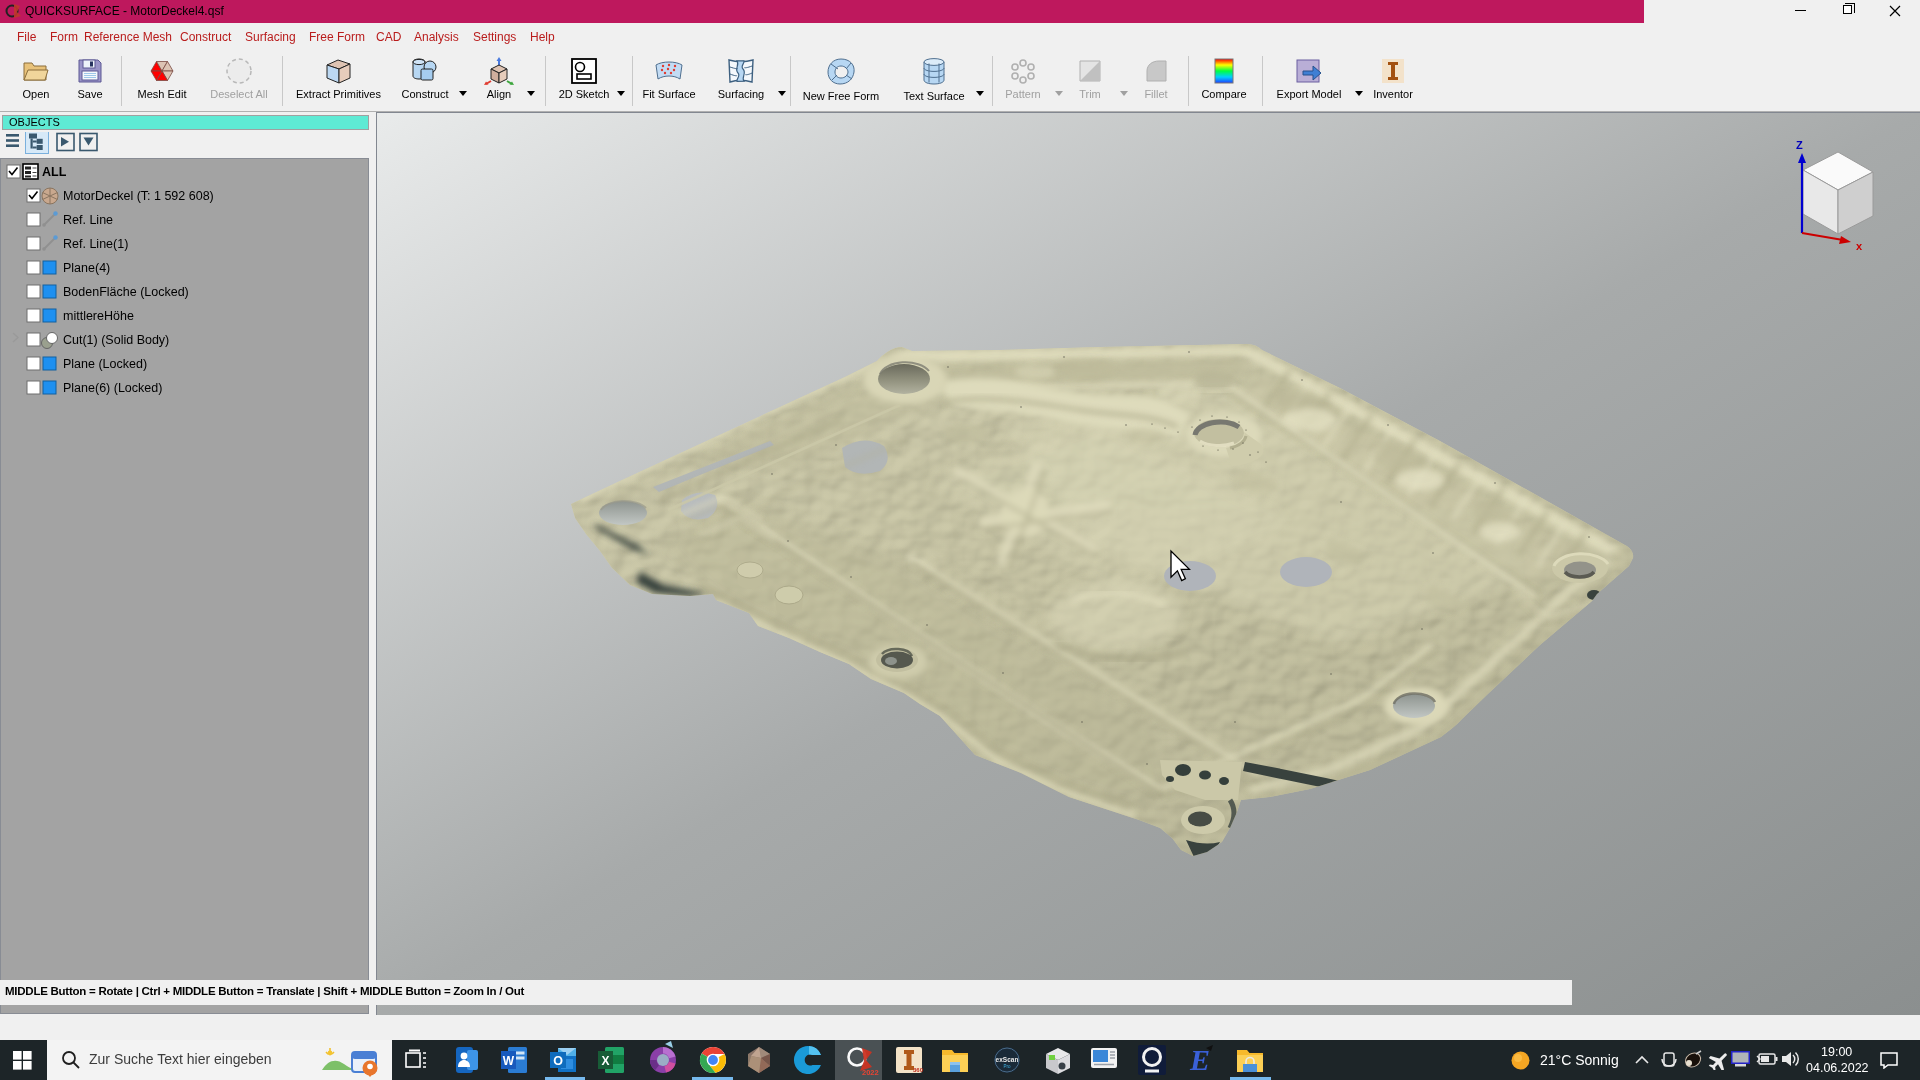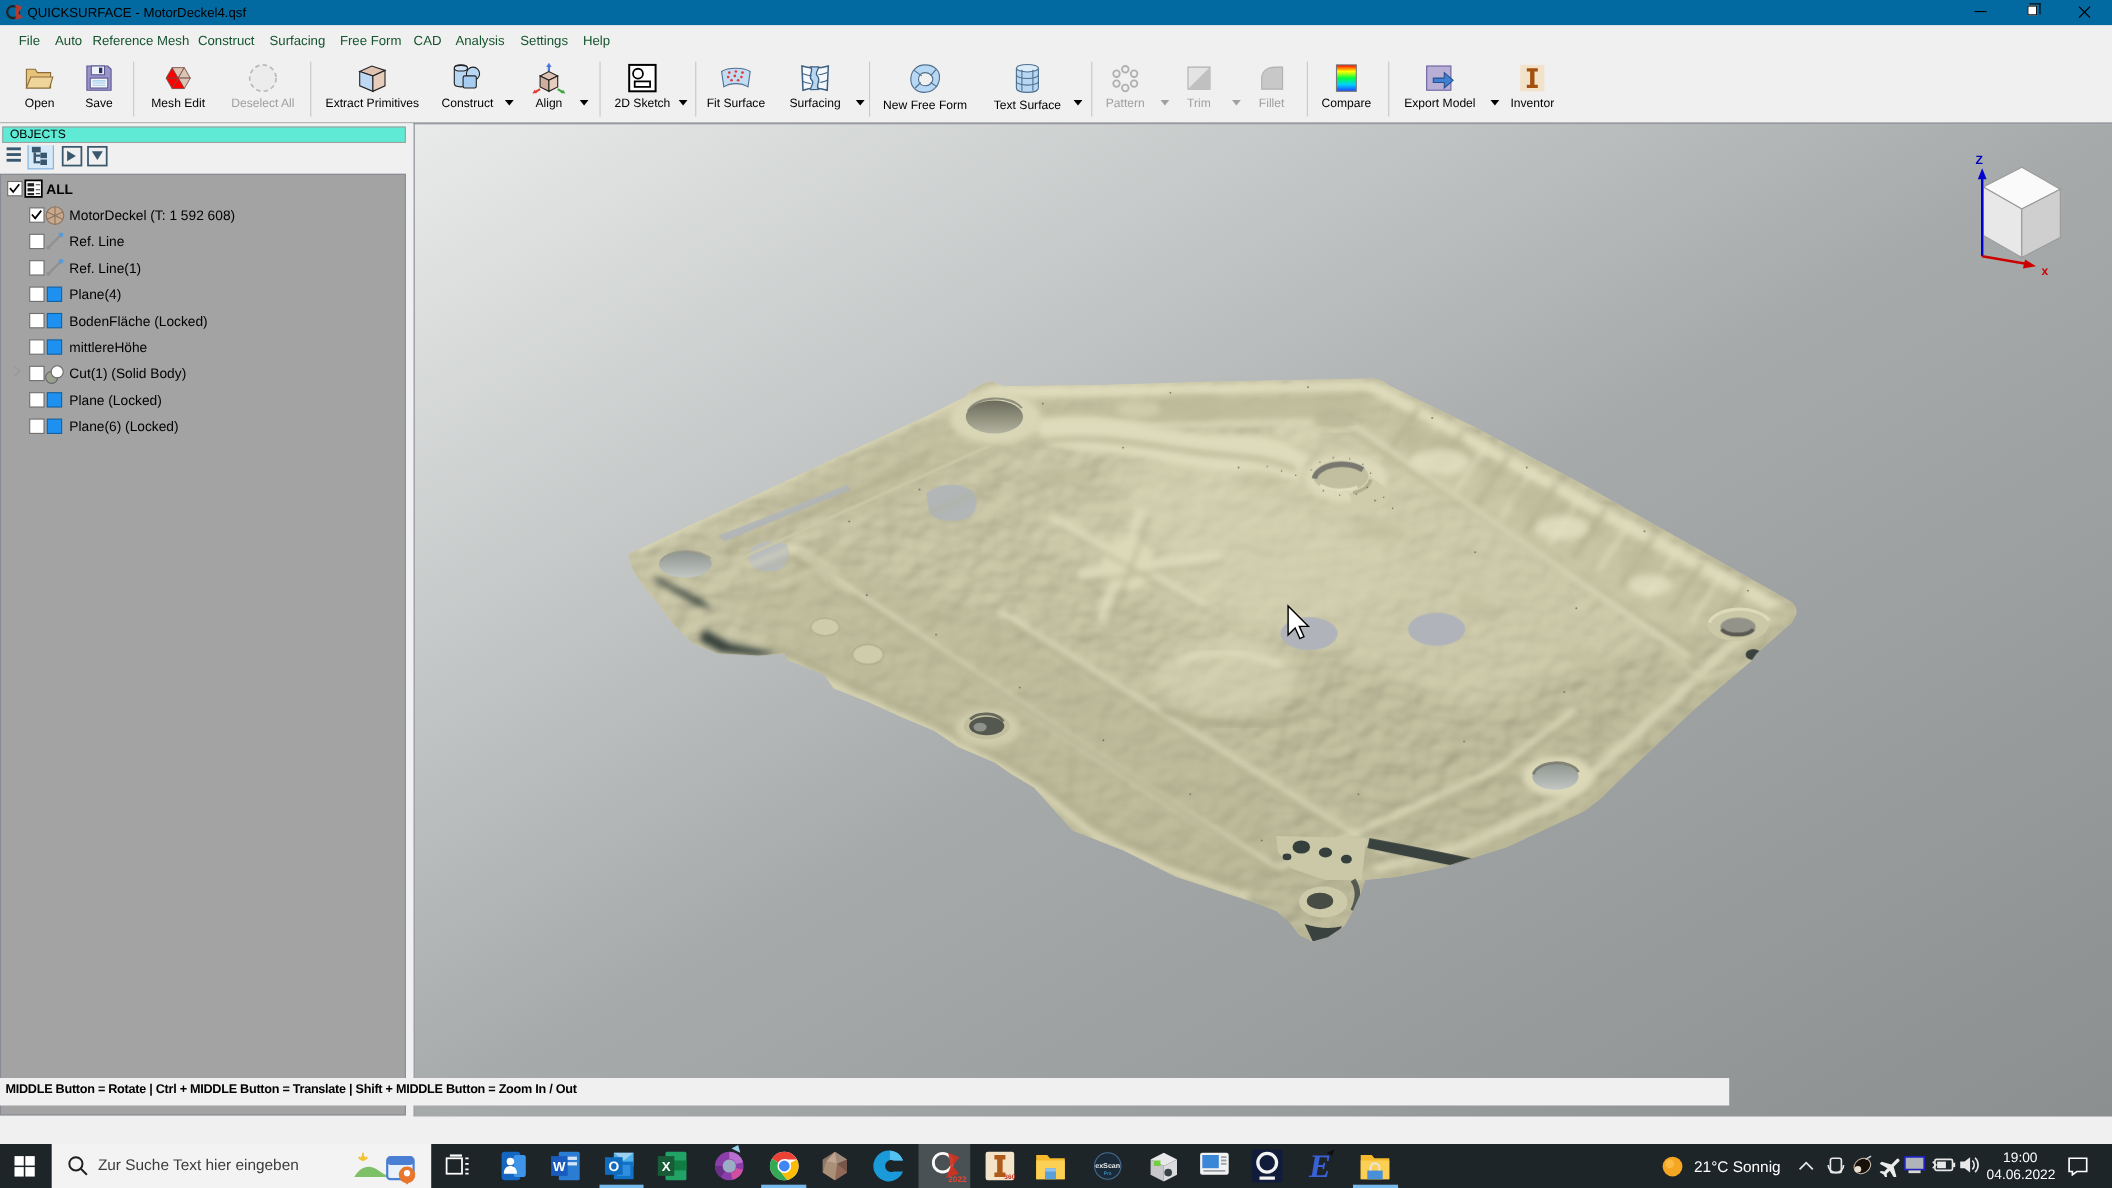--- a/index.html
+++ b/index.html
@@ -1,27 +1,27 @@
 <!DOCTYPE html>
 <html><head>
 <meta charset="utf-8">
 <style>
 * { margin:0; padding:0; box-sizing:border-box; }
 html,body { width:1920px; height:1080px; overflow:hidden; font-family:"Liberation Sans",sans-serif; }
 #page { position:relative; width:1920px; height:1080px; background:#f0f0f0; }
 
-#titlebar { position:absolute; left:0; top:0; width:1920px; height:23px; background:#0369a1;text-align:center; }
+#titlebar { position:absolute; left:0; top:0; width:1644px; height:23px; background:#be185d;text-align:center; }
 #titlebar .title { position:absolute; left:25px; top:4px; font-size:12px; color:#000; }
 #tbtn-min { position:absolute; left:1795px; top:10px; width:11px; height:1px; background:#000; }
 #tbtn-max { position:absolute; left:1843px; top:5px; width:9px; height:9px; border:1px solid #000; background:#fff; }
 #tbtn-max:before { content:""; position:absolute; left:1px; top:-3px; width:9px; height:9px; border:1px solid #000; border-left:none; border-bottom:none; }
 #qslogo { position:absolute; left:5px; top:3px; }
 
 #menubar { position:absolute; left:0; top:23px; width:1920px; height:28px; background:#f0f0f0; }
-#menubar span { position:absolute; top:7px; font-size:12px; color:#14532d; }
+#menubar span { position:absolute; top:7px; font-size:12px; color:#b91c1c; }
 
 #toolbar { position:absolute; left:0; top:51px; width:1920px; height:61px; background:#f0f0f0; border-bottom:1px solid #b0b0b0; }
 .titem { position:absolute; top:6px; text-align:center; }
 .titem svg { display:block; margin:0 auto; }
 .titem .lbl { font-size:11px; color:#000; margin-top:3px; white-space:nowrap; }
 .titem .lbl.dis { color:#a0a0a0; }
 .tsep { position:absolute; top:5px; width:1px; height:50px; background:#c8c8c8; }
 .caret { position:absolute; width:0; height:0; border-left:4px solid transparent; border-right:4px solid transparent; border-top:5px solid #000; }
 
 #objhdr { position:absolute; left:2px; top:115px; width:367px; height:15px; background:#5eead4; border:1px solid #a0a0a0; font-size:11px; color:#000; padding-left:6px; line-height:13px; }
@@ -52,21 +52,21 @@
     <span class="title">QUICKSURFACE - MotorDeckel4.qsf</span>
     <div id="tbtn-min"></div>
     <div id="tbtn-max"></div>
     <svg style="position:absolute;left:1889px;top:5px" width="12" height="12">
         <path d="M1 1 L11 11 M11 1 L1 11" stroke="#000" stroke-width="1.2"></path>
       </svg>
   </div>
 
   <div id="menubar">
     <span style="left:17px">File</span>
-    <span style="left:50px">Auto</span>
+    <span style="left:50px">Form</span>
     <span style="left:84px">Reference Mesh</span>
     <span style="left:180px">Construct</span>
     <span style="left:245px">Surfacing</span>
     <span style="left:309px">Free Form</span>
     <span style="left:376px">CAD</span>
     <span style="left:414px">Analysis</span>
     <span style="left:473px">Settings</span>
     <span style="left:530px">Help</span>
   </div>
 

